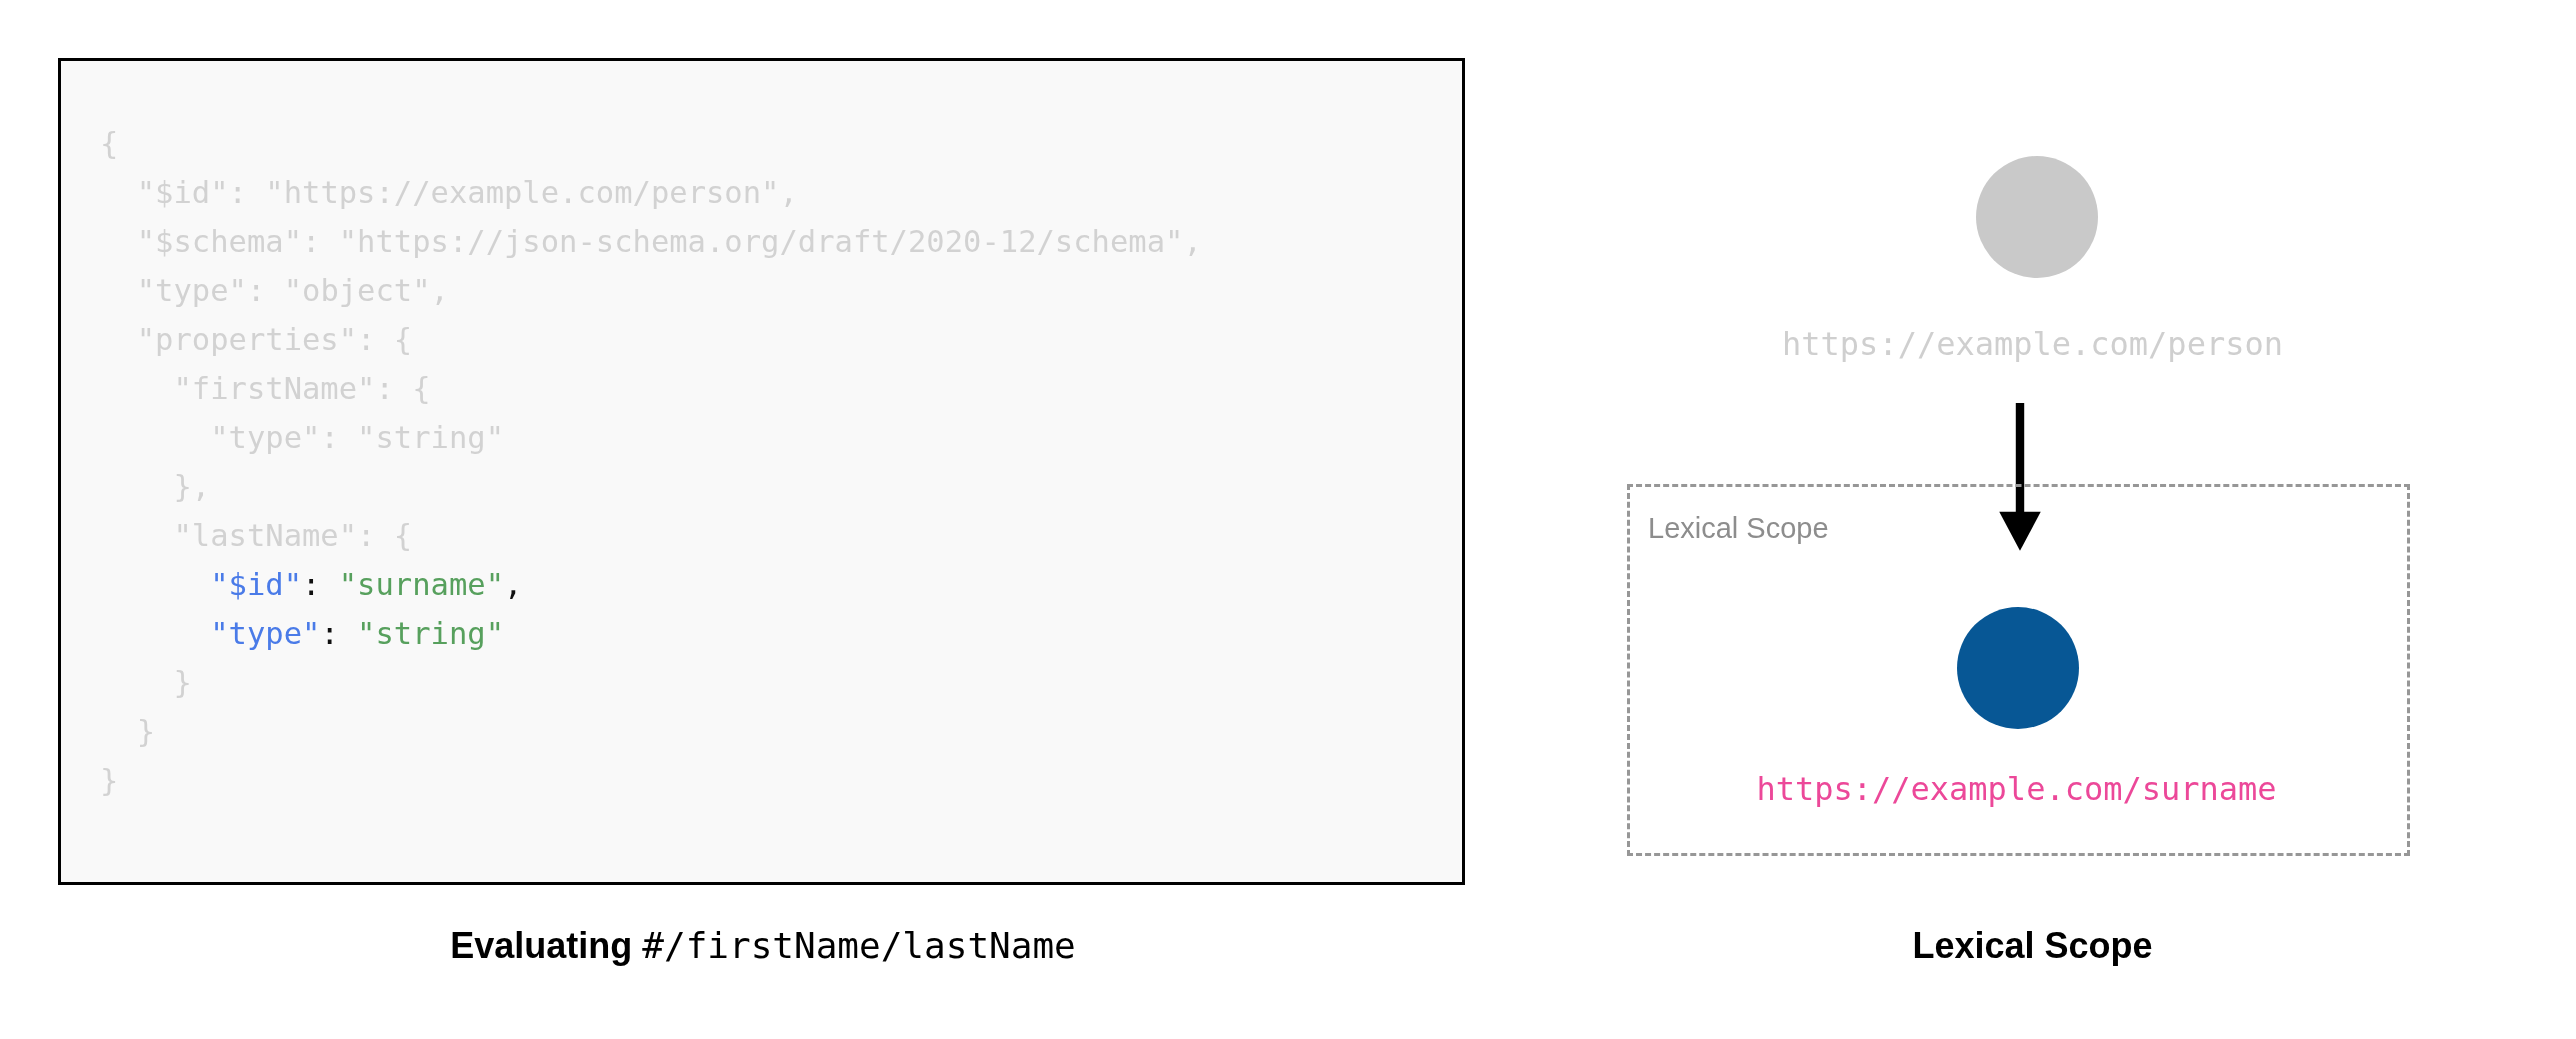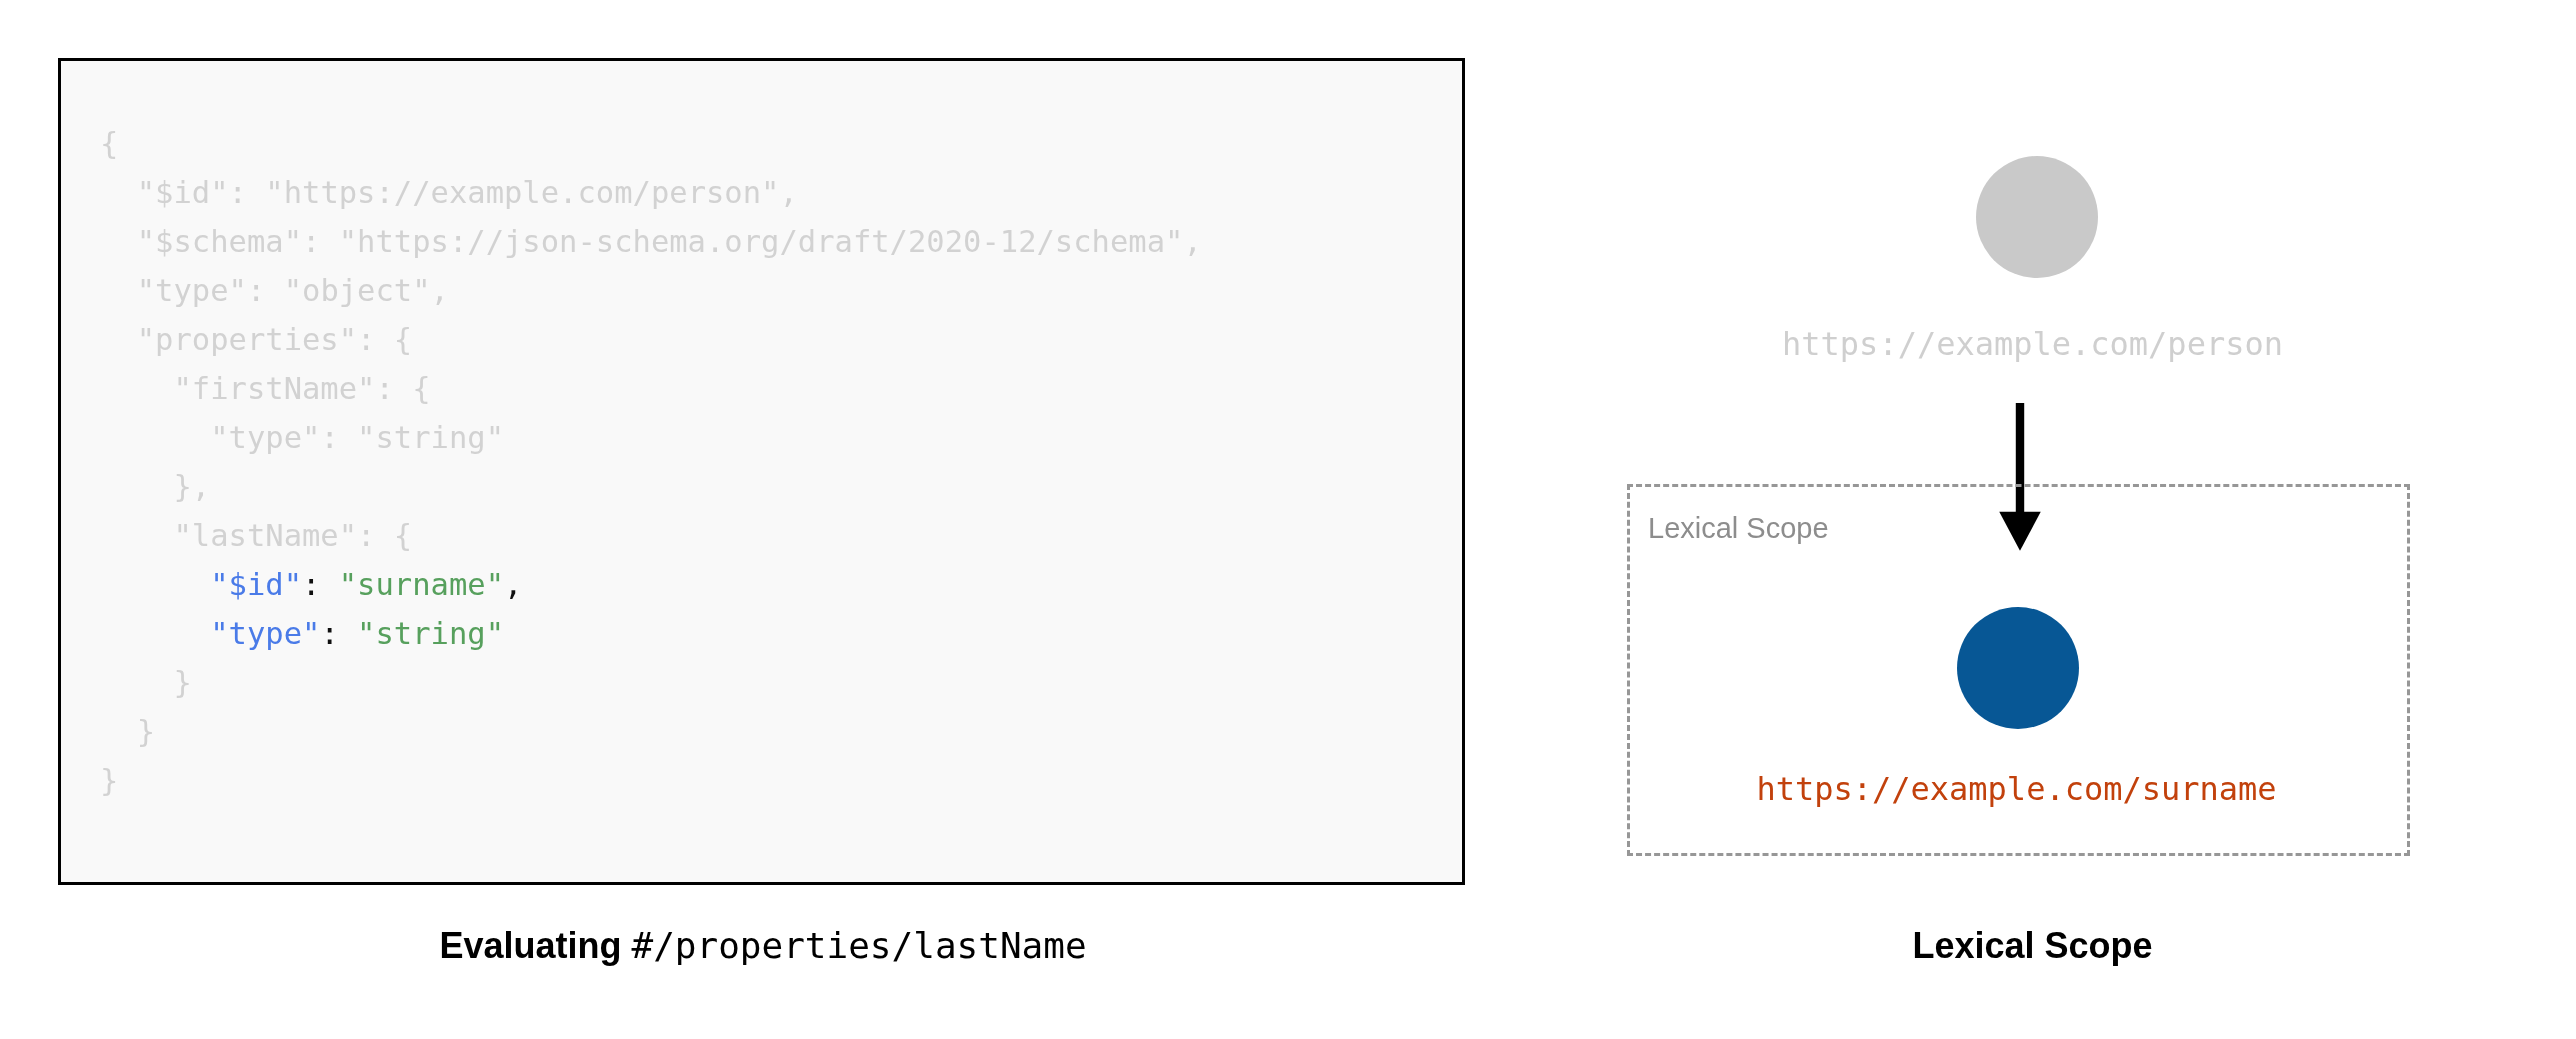--- a/index.html
+++ b/index.html
@@ -140,21 +140,21 @@
     background: #075795;
   }
   #inner-node-label {
     position: absolute;
     left: 0px;
     top: 770px;
     width: 981px;
     text-align: center;
     font-family: "DejaVu Sans Mono", "Liberation Mono", monospace;
     font-size: 32px;
-    color: #c2410c;
+    color: #ec4899;
     white-space: nowrap;
   }
 
   
   #caption-right {
     position: absolute;
     left: 0px;
     top: 925px;
     width: 1013px;
     text-align: center;
@@ -169,21 +169,21 @@
 <body>
 
 <div id="code-panel">
 
   <div id="code-block">
     <pre id="code-lines"><span class="code-line"><span></span><span class="tok-dim">{</span></span><span class="code-line"><span>  </span><span class="tok-dim">"$id"</span><span class="tok-dim">: </span><span class="tok-dim">"https://example.com/person"</span><span class="tok-dim">,</span></span><span class="code-line"><span>  </span><span class="tok-dim">"$schema"</span><span class="tok-dim">: </span><span class="tok-dim">"https://json-schema.org/draft/2020-12/schema"</span><span class="tok-dim">,</span></span><span class="code-line"><span>  </span><span class="tok-dim">"type"</span><span class="tok-dim">: </span><span class="tok-dim">"object"</span><span class="tok-dim">,</span></span><span class="code-line"><span>  </span><span class="tok-dim">"properties"</span><span class="tok-dim">: {</span></span><span class="code-line"><span>    </span><span class="tok-dim">"firstName"</span><span class="tok-dim">: {</span></span><span class="code-line"><span>      </span><span class="tok-dim">"type"</span><span class="tok-dim">: </span><span class="tok-dim">"string"</span></span><span class="code-line"><span>    </span><span class="tok-dim">},</span></span><span class="code-line"><span>    </span><span class="tok-dim">"lastName"</span><span class="tok-dim">: {</span></span><span class="code-line"><span>      </span><span class="tok-key">"$id"</span><span class="tok-pun">: </span><span class="tok-str">"surname"</span><span class="tok-pun">,</span></span><span class="code-line"><span>      </span><span class="tok-key">"type"</span><span class="tok-pun">: </span><span class="tok-str">"string"</span></span><span class="code-line"><span>    </span><span class="tok-dim">}</span></span><span class="code-line"><span>  </span><span class="tok-dim">}</span></span><span class="code-line"><span></span><span class="tok-dim">}</span></span></pre>
   </div>
 
   <div id="caption-left">
     <span class="cap-bold">Evaluating</span>
-    <span class="cap-mono">#/properties/lastName</span>
+    <span class="cap-mono">#/firstName/lastName</span>
   </div>
 
 </div>
 
 <div id="diagram-panel">
 
   <div id="outer-node-circle"></div>
 
   <div id="outer-node-label">https://example.com/person</div>
 

